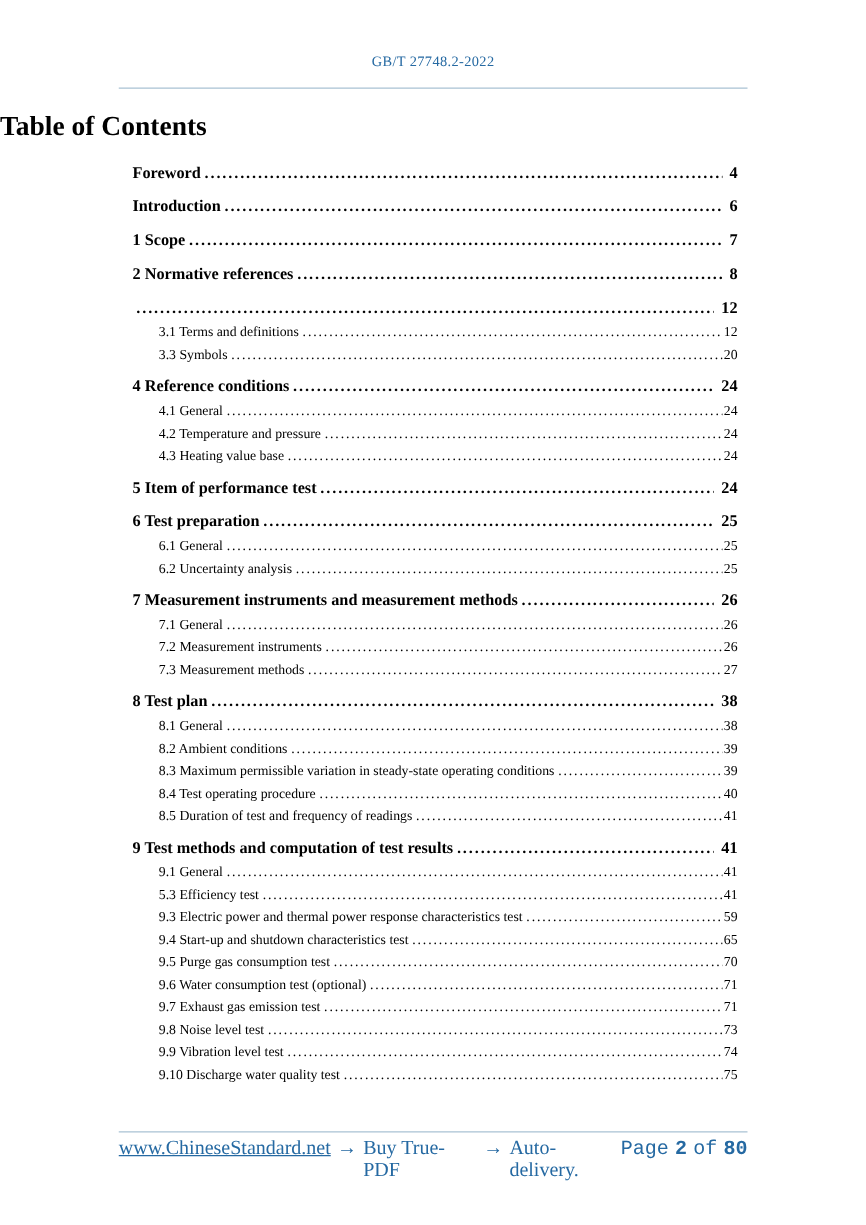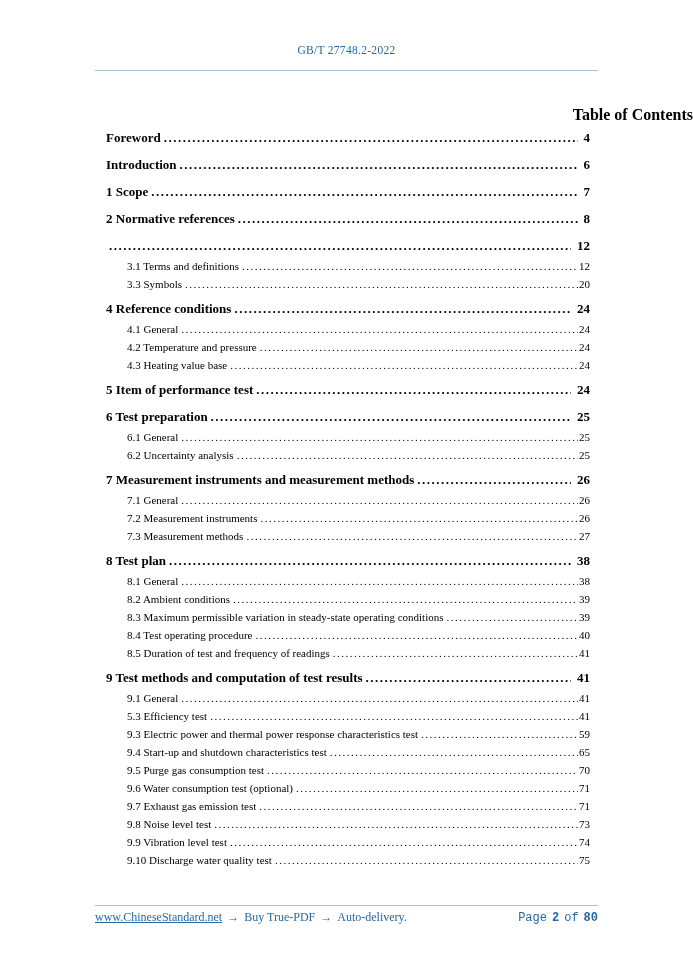--- a/index.html
+++ b/index.html
@@ -26,25 +26,24 @@
   .header-rule {
     position: absolute;
     top: 70px; left: 95px;
     width: 503px;
     border-top: 1px solid #a9c2d4;
   }
   
   .page-title {
     position: absolute;
     top: 88px; left: 0; right: 0;
-    text-align: right;
-    font-size: 16px;
+    text-align: left;
+    font-size: 22px;
     font-weight: bold;
     color: #000000;
-    margin-top: 18px;
   }
   
   .toc {
     position: absolute;
     top: 120px;
     left: 106px;
     width: 484px;
   }
   .toc-row {
     display: flex;
@@ -84,21 +83,21 @@
     width: 503px;
     border-top: 1px solid #a9c2d4;
   }
   .doc-footer {
     position: absolute;
     top: 910px; left: 95px;
     width: 503px;
     display: flex;
     justify-content: space-between;
     align-items: baseline;
-    font-size: 12px;
+    font-size: 16px;
     color: #2569a2;
   }
   .footer-left { display: flex; align-items: baseline; gap: 5px; }
   .footer-link { text-decoration: underline; cursor: pointer; }
   .footer-arrow { font-weight: bold; }
   .page-indicator { display: flex; align-items: flex-start; gap: 5px; font-family: Liberation Mono, monospace; }
   .page-num { font-weight: bold; }
 </style>
 </head>
 <body>

